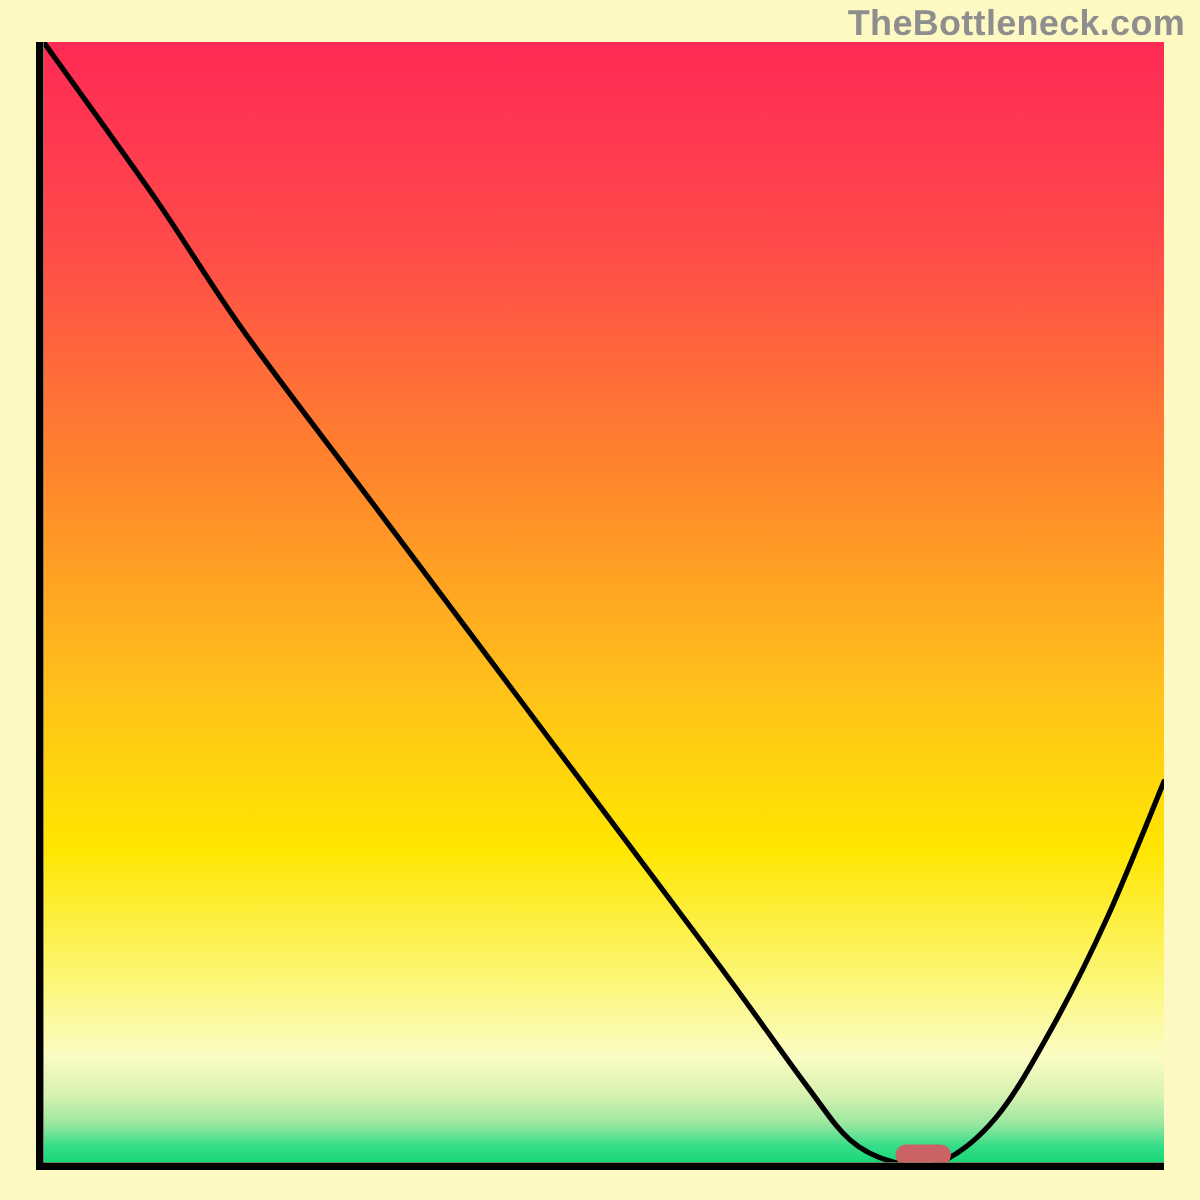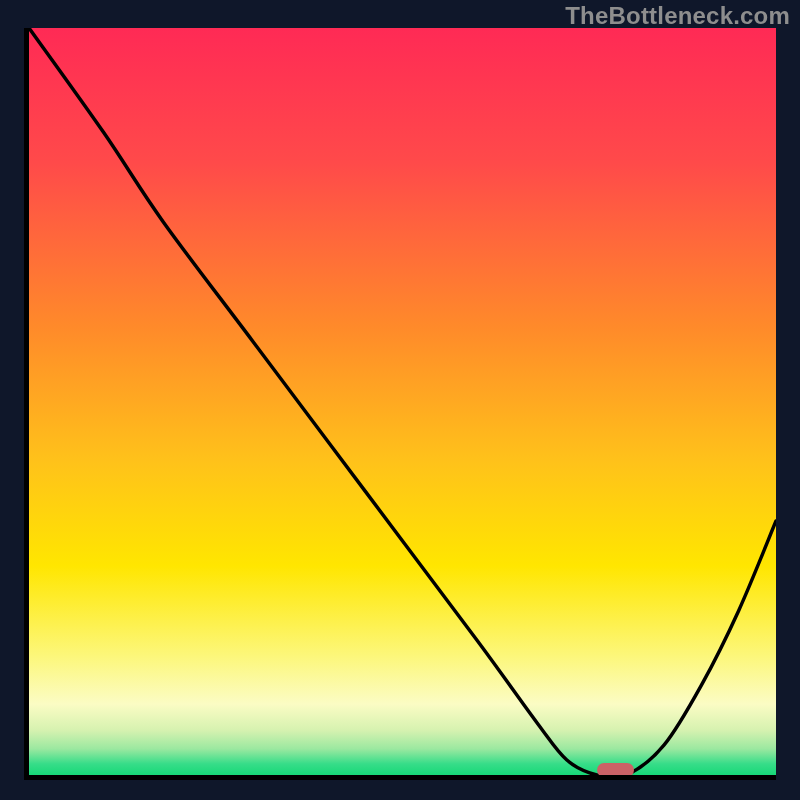--- a/index.html
+++ b/index.html
@@ -7,21 +7,21 @@
     padding: 0;
     width: 800px;
     height: 800px;
     background: #ffffff;
     overflow: hidden;
   }
   .frame {
     position: relative;
     width: 800px;
     height: 800px;
-    background: #0f172a;
+    background: #fef9c3;
   }
   .watermark {
     position: absolute;
     top: 2px;
     right: 10px;
     font-family: Arial, Helvetica, sans-serif;
     font-size: 24px;
     font-weight: 600;
     color: #8e8e8e;
     letter-spacing: 0.2px;

